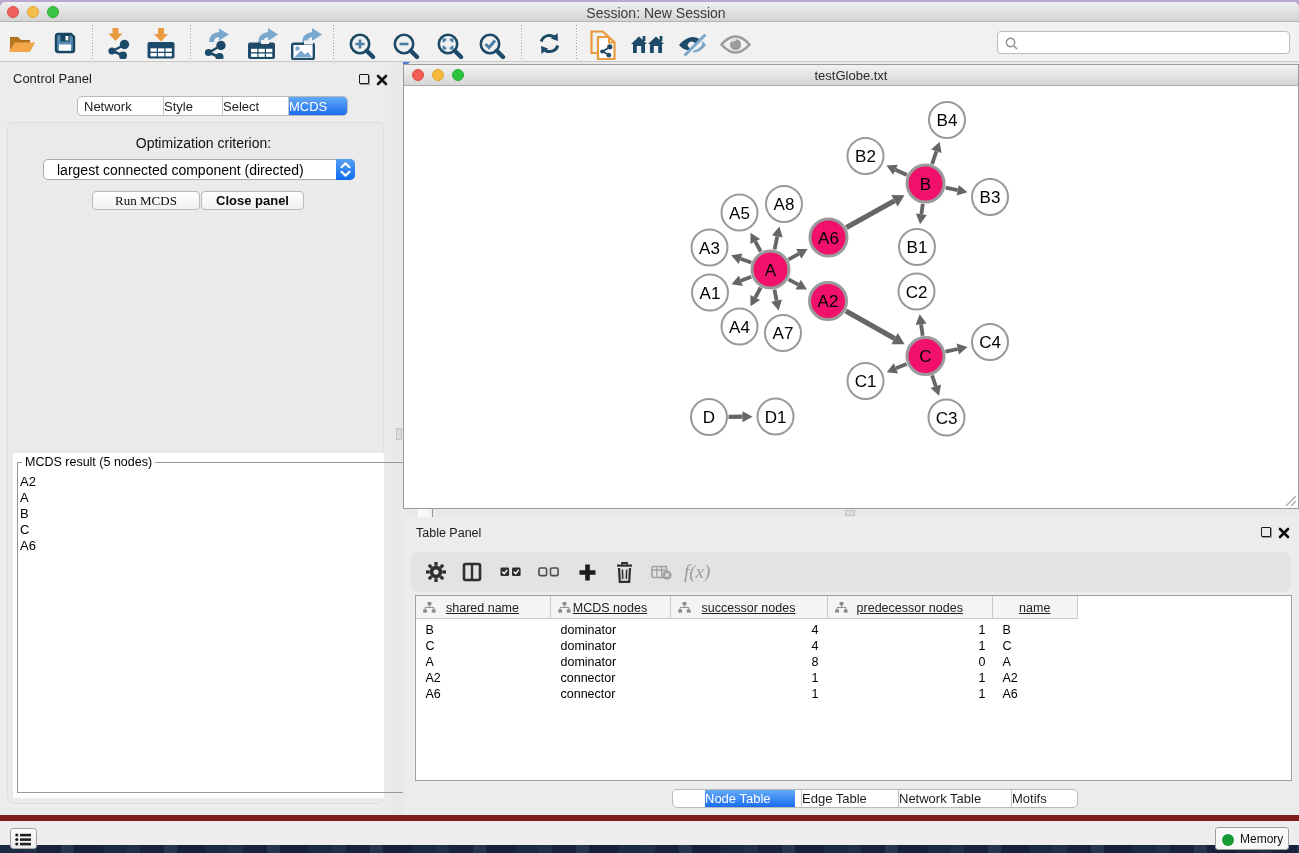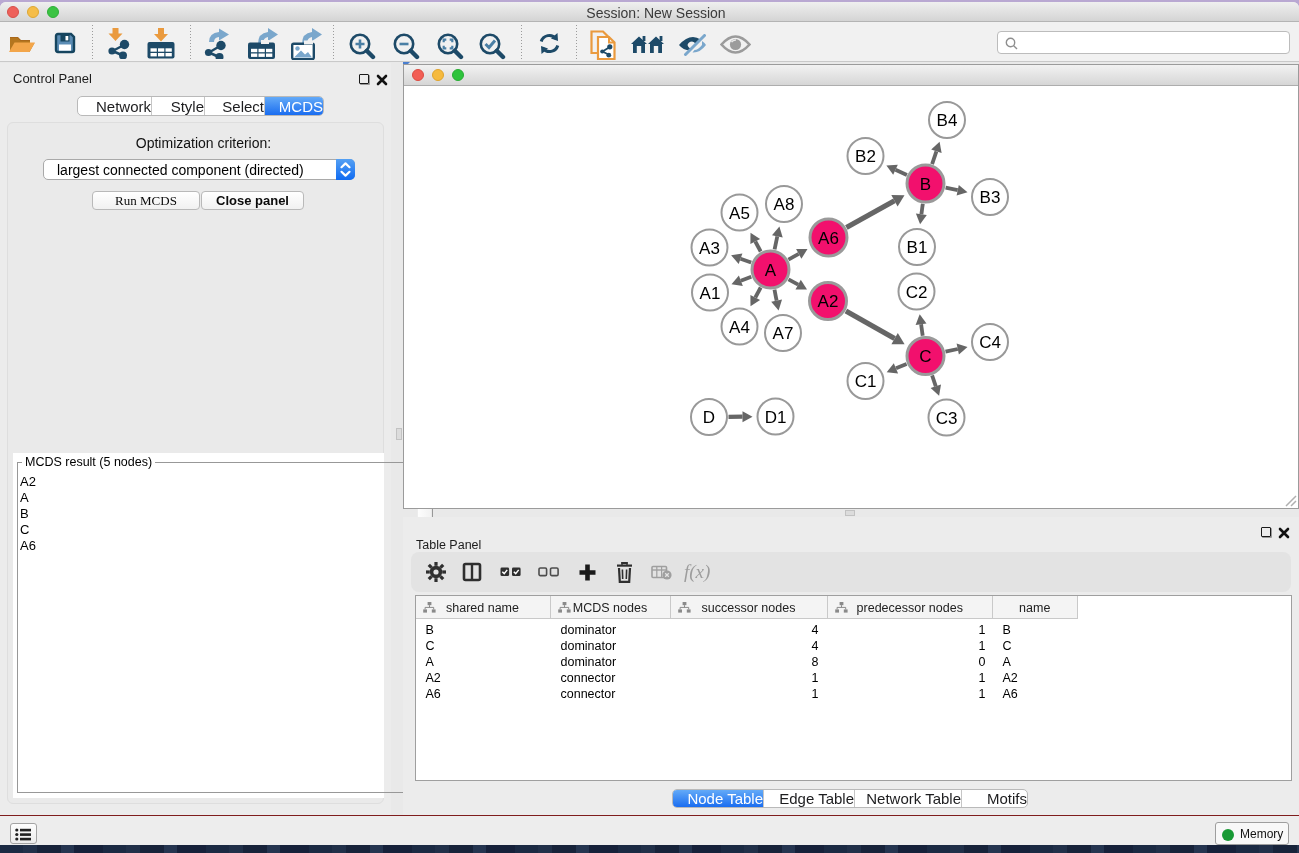--- a/index.html
+++ b/index.html
@@ -32,22 +32,22 @@
 .ticon { position:absolute; }
 
 #search { left:997px; top:8.5px; width:293px; height:23px; background:#fff;
   border:1px solid #bcbcbc; border-radius:4px; }
 
 #leftdock { left:0; top:63px; width:391px; height:752px; background:#ececec; }
 #cp-title { left:13px; top:8px; font-size:13px; color:#1c1c1c; }
 
 .segbar { position:absolute; display:flex; background:#fff; border:1px solid #b9b9b9;
   border-radius:5px; overflow:hidden; }
-.seg { font-size:15px; color:#1d1d1f; text-align:right; line-height:19px;
-  border-left:1px solid #c6c6c6; }
+.seg { font-size:13px; color:#1d1d1f; text-align:left; line-height:19px;
+  border-left:1px solid #c6c6c6;margin-left:6px; }
 .seg:first-child { border-left:none; }
 .seg.sel { background:linear-gradient(#63aaf8,#1a6df0); color:#fff; }
 
 #cp-body { left:7px; top:59px; width:377px; height:682px; background:#eaeaea;
   border:1px solid #dedede; border-radius:6px; }
 #optlabel { left:8px; width:100%; top:72px; text-align:center; font-size:14px; color:#111; }
 #combo { left:43px; top:96px; width:312px; height:21px; background:#fff;
   border:1px solid #a9a9a9; border-radius:5px; }
 #combo .txt { position:absolute; left:13px; top:2px; font-size:14px; color:#000; }
 #combo .spin { position:absolute; right:-1px; top:-1px; width:19px; height:21px;
@@ -61,47 +61,47 @@
   border:1px solid #989898; }
 #reslegend { position:absolute; left:4px; top:-8px; background:#fff; padding:0 3px;
   font-size:12.5px; color:#000; }
 #reslist { position:absolute; left:2px; top:11px; font-size:13px; color:#000; line-height:16.1px; }
 #resscroll { position:absolute; right:1px; top:10px; width:14px; bottom:1px;
   background:linear-gradient(90deg,#fdfdfd,#f2f2f2); border-left:1px solid #ececec; }
 .winbtn-sq { position:absolute; width:10px; height:10px; border:1.6px solid #1a1a1a;
   border-radius:1px; box-shadow:1px 1px 0 #9a9a9a; background:transparent; }
 
 #statusbar { left:0; top:815px; width:100%; height:30px; background:#ededed;
-  border-top:1px solid #7f1d1d; }
+  border-top:6px solid #7f1d1d; }
 #listbtn { left:10px; top:7px; width:27px; height:21px; background:linear-gradient(#fdfdfd,#ececec);
   border:1px solid #a3a3a3; border-radius:3px; }
 #membtn { left:1215px; top:6px; width:74px; height:23px; background:#f8f8f8;
   border:1px solid #9e9e9e; border-radius:3px; }
 #membtn .dot { position:absolute; left:6px; top:5.5px; width:12px; height:12px;
   border-radius:50%; background:#189a35; }
 #membtn .lbl { position:absolute; left:24px; top:4px; font-size:12px; color:#111; }
 
 #netwin { left:403px; top:64px; width:896px; height:445px; background:#fff;
   border:1px solid #9b9b9b; }
 #nettitle { left:0; top:0; width:100%; height:21px;
   background:linear-gradient(#f2f2f2,#d6d6d6); border-bottom:1px solid #adadad; }
 #nettitle .t1 { left:8px;  background:#f25e55; border:1px solid #dc4b42; }
 #nettitle .t2 { left:28px; background:#f6ba3e; border:1px solid #e0a42c; }
 #nettitle .t3 { left:48px; background:#2ec33c; border:1px solid #27ad33; }
 #nettitle .ttext { position:absolute; left:0; right:0; top:3px; text-align:center;
   font-size:13px; color:#2b2b2b; }
 
 #tabledock { left:403px; top:517px; width:896px; height:298px; background:#ececec; }
-#tp-title { left:13px; top:9px; font-size:12.5px; color:#1c1c1c;margin-top:12px; }
+#tp-title { left:13px; top:9px; font-size:12.5px; color:#1c1c1c; }
 #tp-toolbar { left:8px; top:35px; width:880px; height:40px; background:#e3e3e3; border-radius:8px; }
 #tp-table { left:11.5px; top:78px; width:877px; height:186px; background:#fff;
   border:1px solid #9f9f9f; }
 .th { position:absolute; top:0; height:23px; background:#f4f4f4;
   border-right:1px solid #c9c9c9; border-bottom:1px solid #c9c9c9; }
-.th .htext { position:absolute; width:100%; text-align:center; top:5px; font-size:12.5px; color:#222; }
+.th .htext { position:absolute; width:100%; text-align:center; top:5px; font-size:12.5px; color:#222;text-decoration:underline; }
 .trow { position:absolute; font-size:12.5px; color:#000; }
 </style>
 </head>
 <body>
 <div class="abs" id="wallbot"></div>
 <div class="abs" style="left:0;top:0;width:100%;height:8px;background:#b9a8d2"></div>
 <div class="abs" id="appwin"></div>
 <div class="abs" id="titlebar">
   <div class="abs tl t1"></div>
     <div class="abs tl t2"></div>
@@ -280,20 +280,21 @@
 <div class="abs" style="left:396px;top:428px;width:6px;height:12px;background:#dcdcdc;border:1px solid #c2c2c2"></div>
 <div class="abs" style="left:845px;top:510px;width:10px;height:6px;background:#dcdcdc;border:1px solid #c2c2c2"></div>
 <svg class="abs" style="left:403px;top:62px" width="7" height="7">
     <path d="M0 0 L7 0 L0 7 Z" fill="#4a7fd0"></path>
   </svg>
 <div class="abs" id="netwin">
   <div class="abs" id="nettitle">
     <div class="abs tl t1" style="top:4px"></div>
     <div class="abs tl t2" style="top:4px"></div>
     <div class="abs tl t3" style="top:4px"></div>
+    <div class="ttext">testGlobe.txt</div>
   </div>
   <div style="position:absolute; left:0; top:21px;">
   <svg class="graph" width="894" height="423" viewBox="0 0 894 423" font-family="Liberation Sans, sans-serif">
 <line x1="356.7" y1="165.5" x2="351.3" y2="155.5" stroke="#666666" stroke-width="3.8"></line>
 <polygon points="346.5,146.7 356.1,152.9 346.4,158.1" fill="#666666"></polygon>
 <line x1="370.6" y1="163.4" x2="373.3" y2="150.3" stroke="#666666" stroke-width="3.8"></line>
 <polygon points="375.4,140.5 378.7,151.4 368.0,149.2" fill="#666666"></polygon>
 <line x1="347.2" y1="176.5" x2="336.5" y2="172.7" stroke="#666666" stroke-width="3.8"></line>
 <polygon points="327.1,169.3 338.4,167.5 334.7,177.9" fill="#666666"></polygon>
 <line x1="347.3" y1="190.8" x2="336.8" y2="194.8" stroke="#666666" stroke-width="3.8"></line>
@@ -505,21 +506,21 @@
   <div class="trow" style="left:145px;top:75px">connector</div>
   <div class="trow" style="left:255px;width:148px;top:75px;text-align:right">1</div>
   <div class="trow" style="left:412px;width:158px;top:75px;text-align:right">1</div>
   <div class="trow" style="left:587px;top:75px">A2</div>
   <div class="trow" style="left:10px;top:91px">A6</div>
   <div class="trow" style="left:145px;top:91px">connector</div>
   <div class="trow" style="left:255px;width:148px;top:91px;text-align:right">1</div>
   <div class="trow" style="left:412px;width:158px;top:91px;text-align:right">1</div>
   <div class="trow" style="left:587px;top:91px">A6</div>
   </div>
-  <div class="segbar" style="left:269px; top:272px; height:19px;">
+  <div class="segbar" style="left:269px; top:272px; height:19px;padding-left:26px;">
     <div class="seg sel" style="width:90px; line-height:18px;">Node Table</div>
     <div class="seg" style="width:91px; line-height:18px;">Edge Table</div>
     <div class="seg" style="width:107px; line-height:18px;">Network Table</div>
     <div class="seg" style="width:66px; line-height:18px;">Motifs</div>
   </div>
 </div>
 
 <div class="abs" id="statusbar">
   <div class="abs" id="listbtn">
     <svg width="17" height="13" style="position:absolute;left:4px;top:3.5px">

